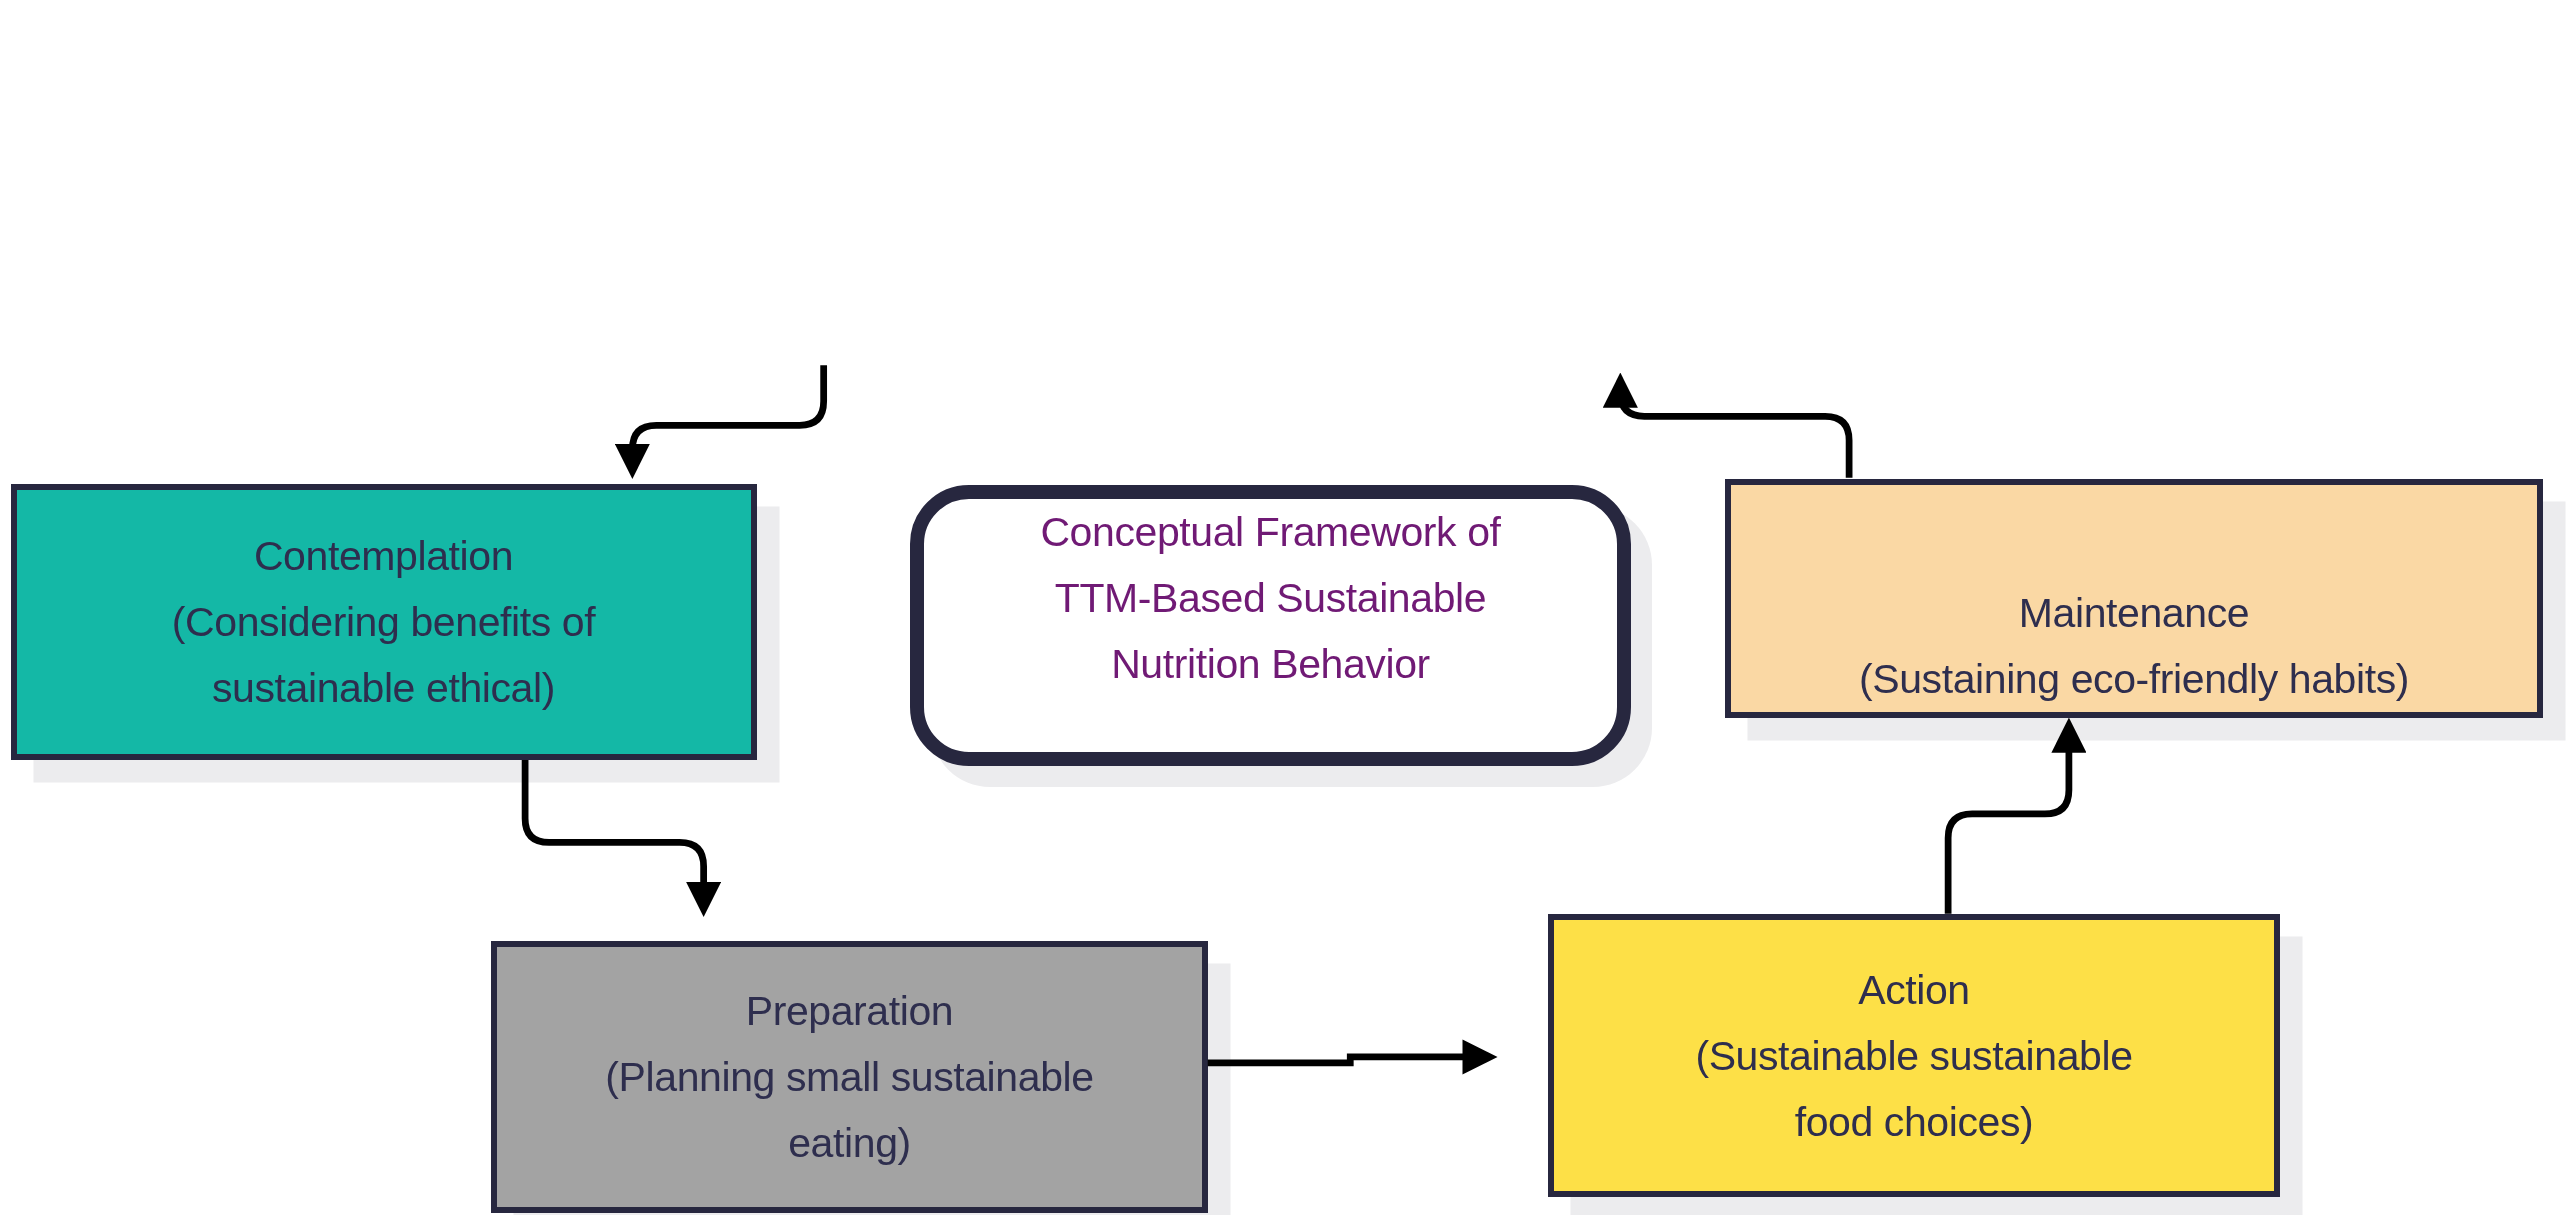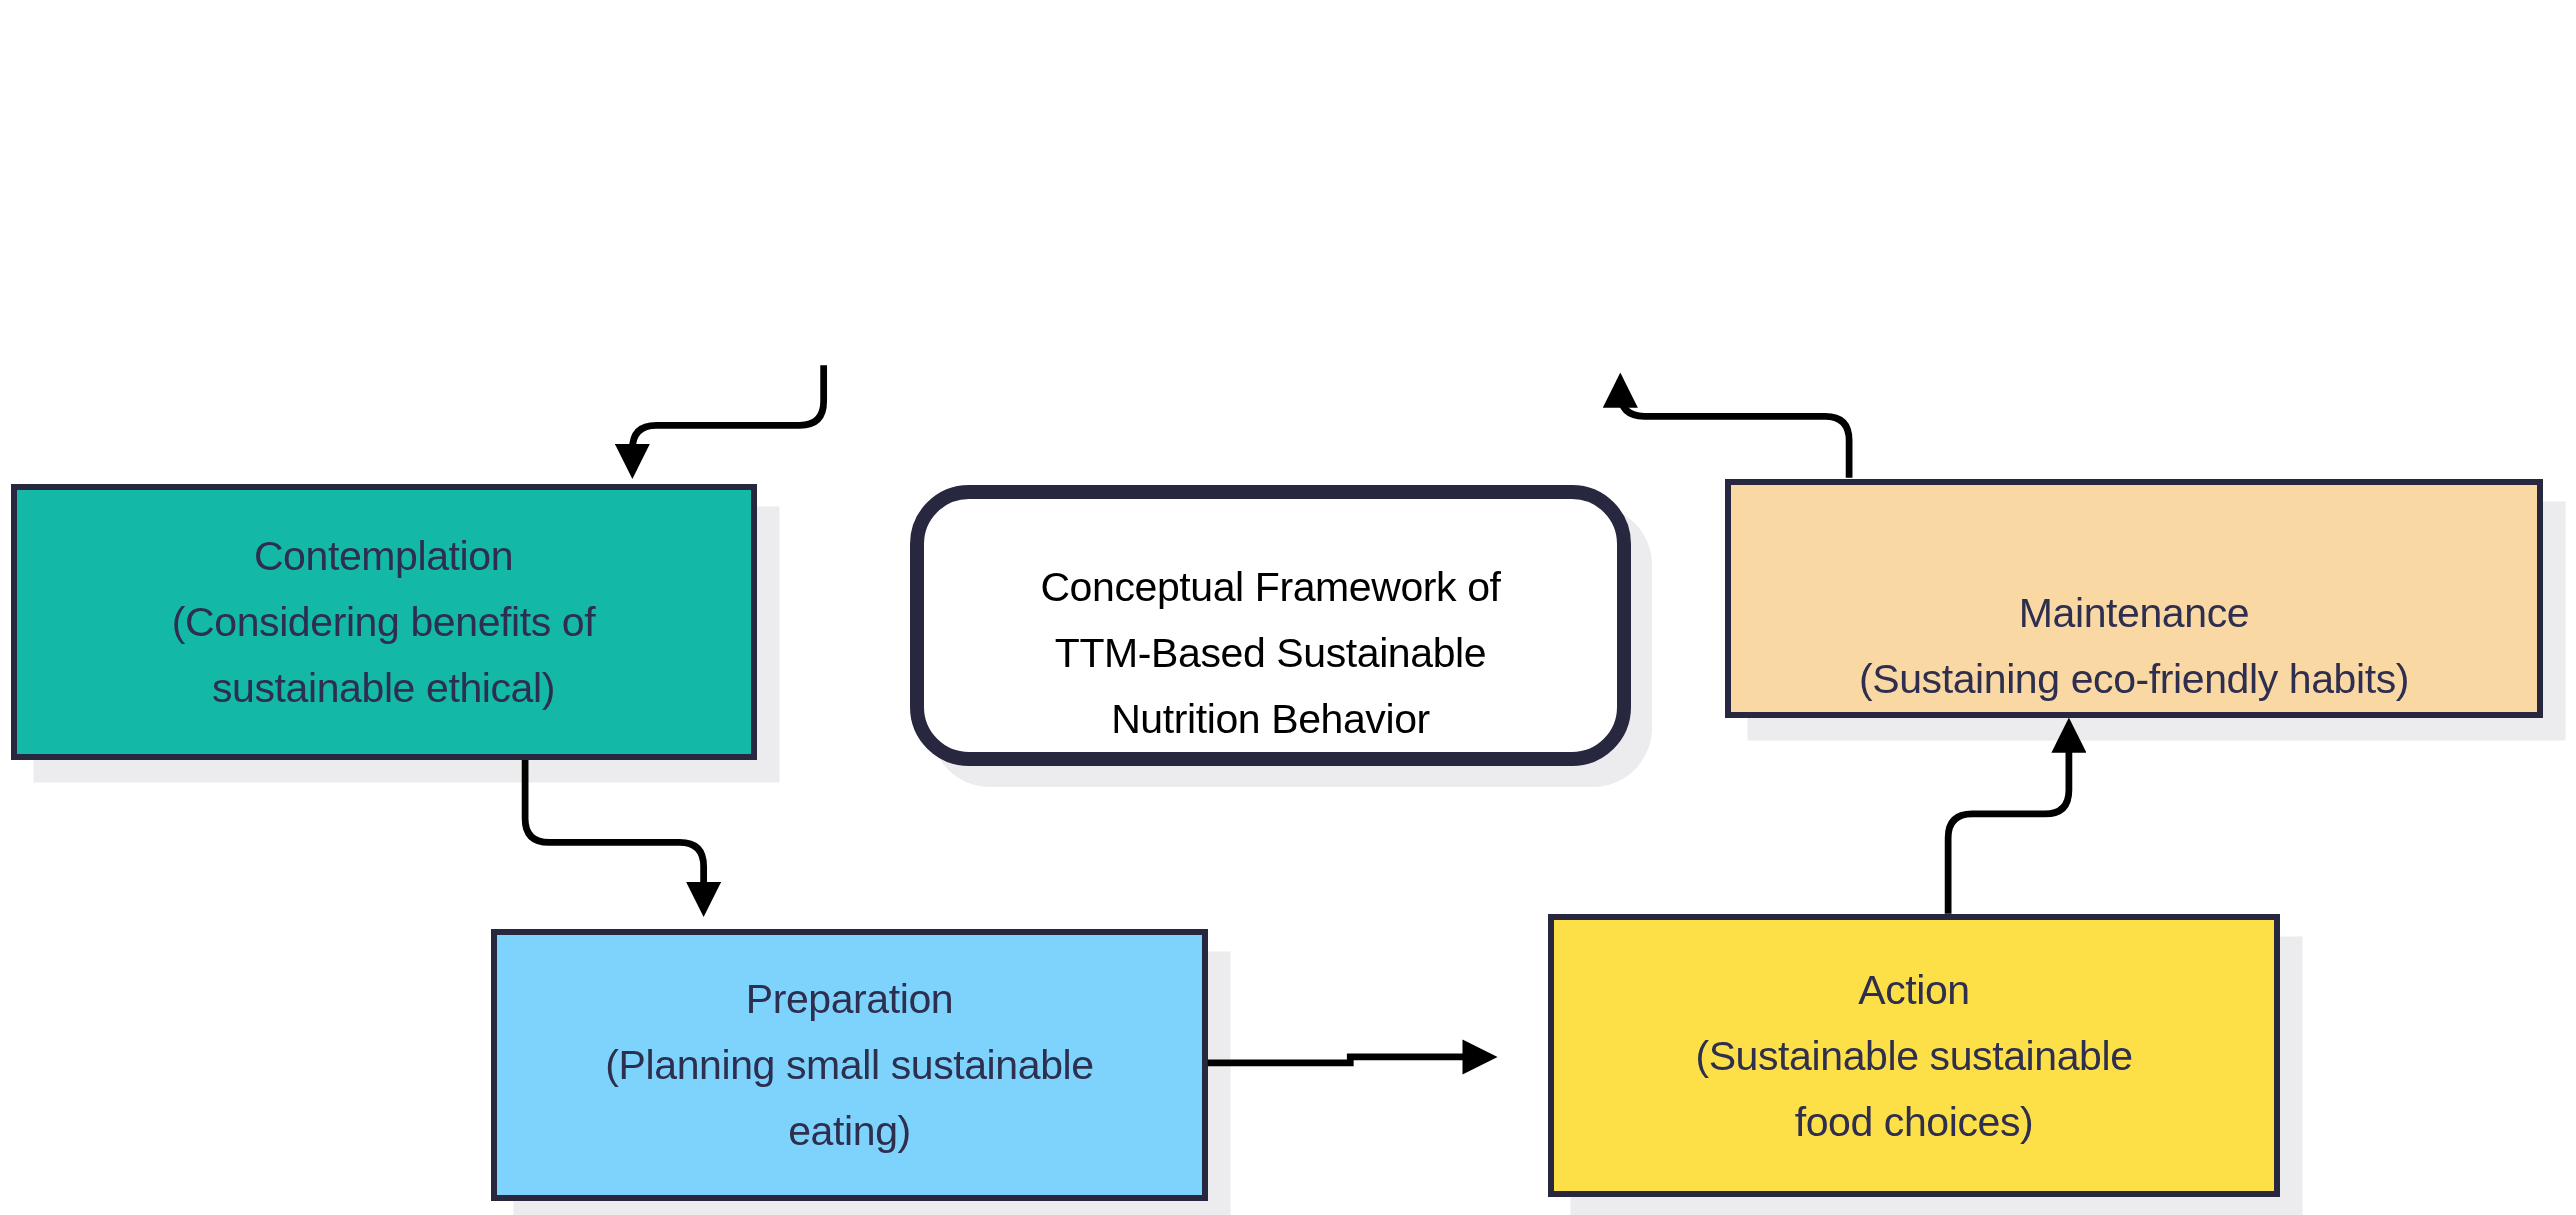--- a/index.html
+++ b/index.html
@@ -31,24 +31,24 @@
     letter-spacing: -0.4px;
     text-align: center;
   }
   .title-box {
     position: absolute;
     background: #ffffff;
     border: 14.3px solid #27273f;
     border-radius: 59px;
     box-shadow: 21px 21px 0 0 #ececee;
     display: flex;
-    align-items: flex-end;
+    align-items: flex-start;
     justify-content: center;
     box-sizing: border-box;
-    color: #000000;
+    color: #701a75;
     font-size: 41px;
     font-weight: 500;
     letter-spacing: -0.4px;
     text-align: center;
   }
   .node-text .line,
   .title-box .line {
     line-height: 66px;
     min-height: 66px;
     white-space: nowrap;
@@ -95,21 +95,21 @@
       </div>
   </div>
 
   <div class="node" id="node-maintenance" style="background: rgb(250, 216, 164); align-items: flex-end;">
     <div class="node-text">
         <div class="line">Maintenance</div>
         <div class="line">(Sustaining eco-friendly habits)</div>
       </div>
   </div>
 
-  <div class="node" id="node-preparation" style="background: #7dd3fc;">
+  <div class="node" id="node-preparation" style="background: #a3a3a3; margin-top: 12px;">
     <div class="node-text">
         <div class="line">Preparation</div>
         <div class="line">(Planning small sustainable</div>
         <div class="line">eating)</div>
       </div>
   </div>
 
   <div class="node" id="node-action" style="background: #fde047; margin-left: 44px;">
     <div class="node-text">
         <div class="line">Action</div>

